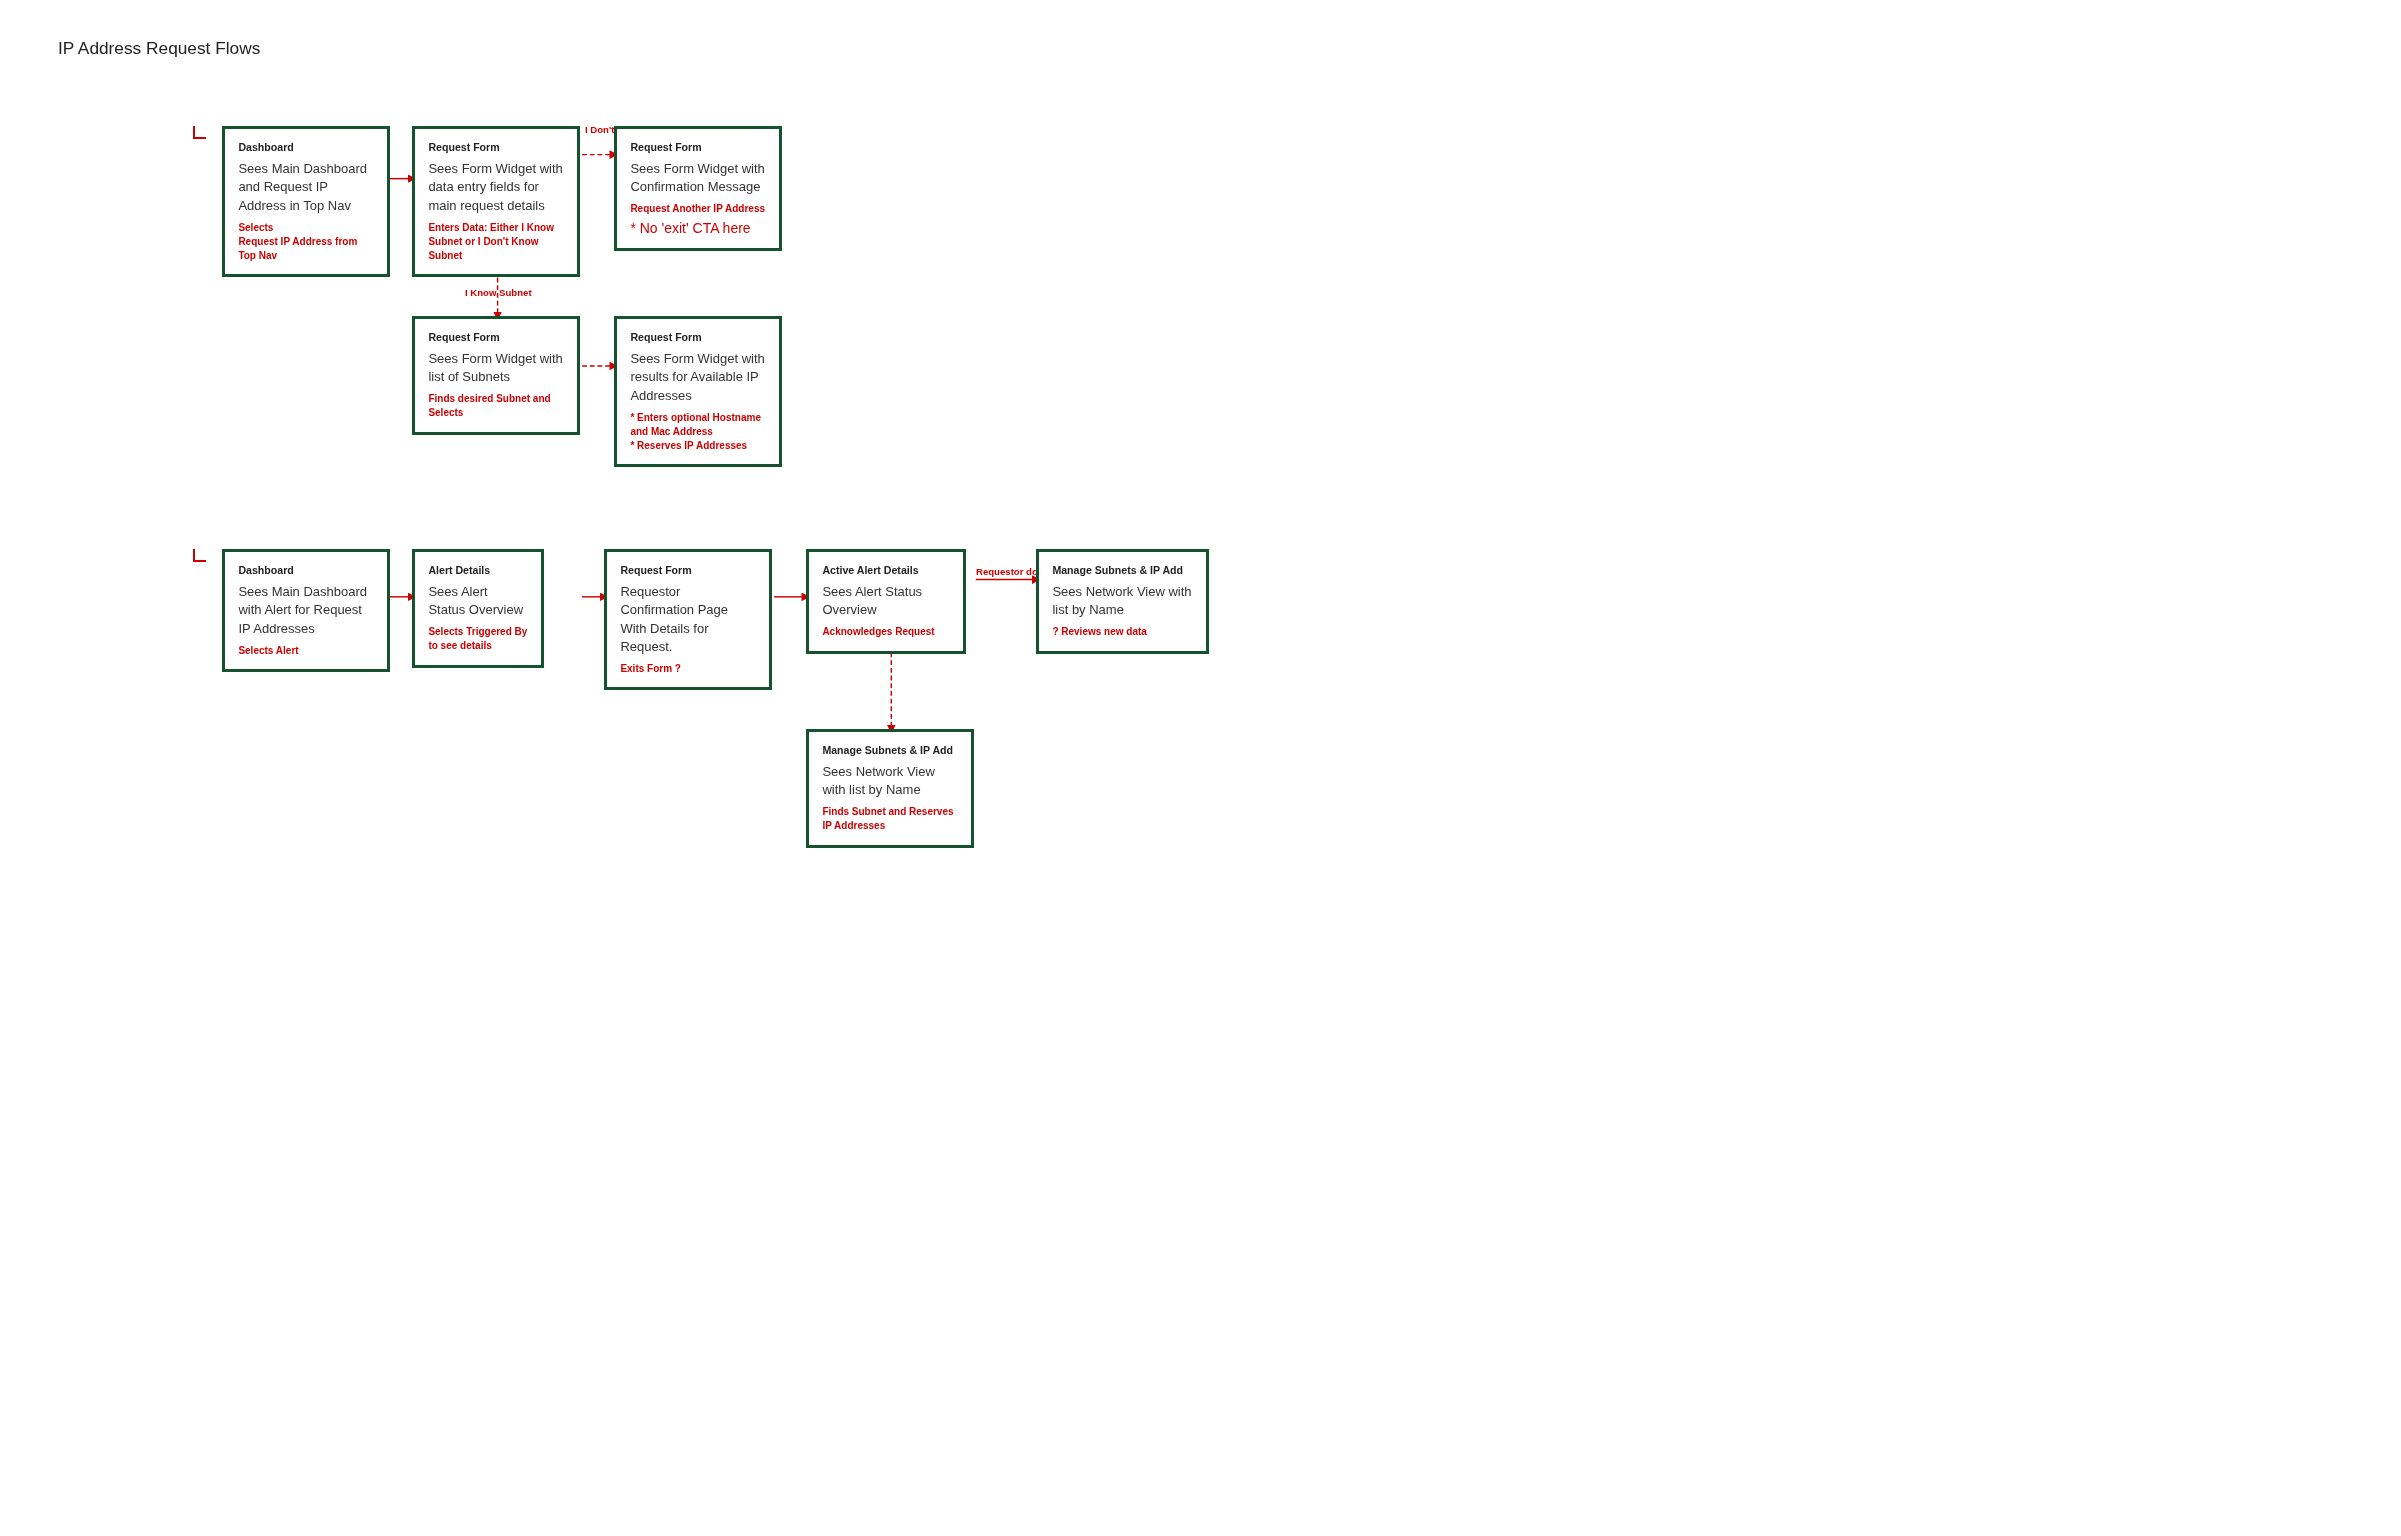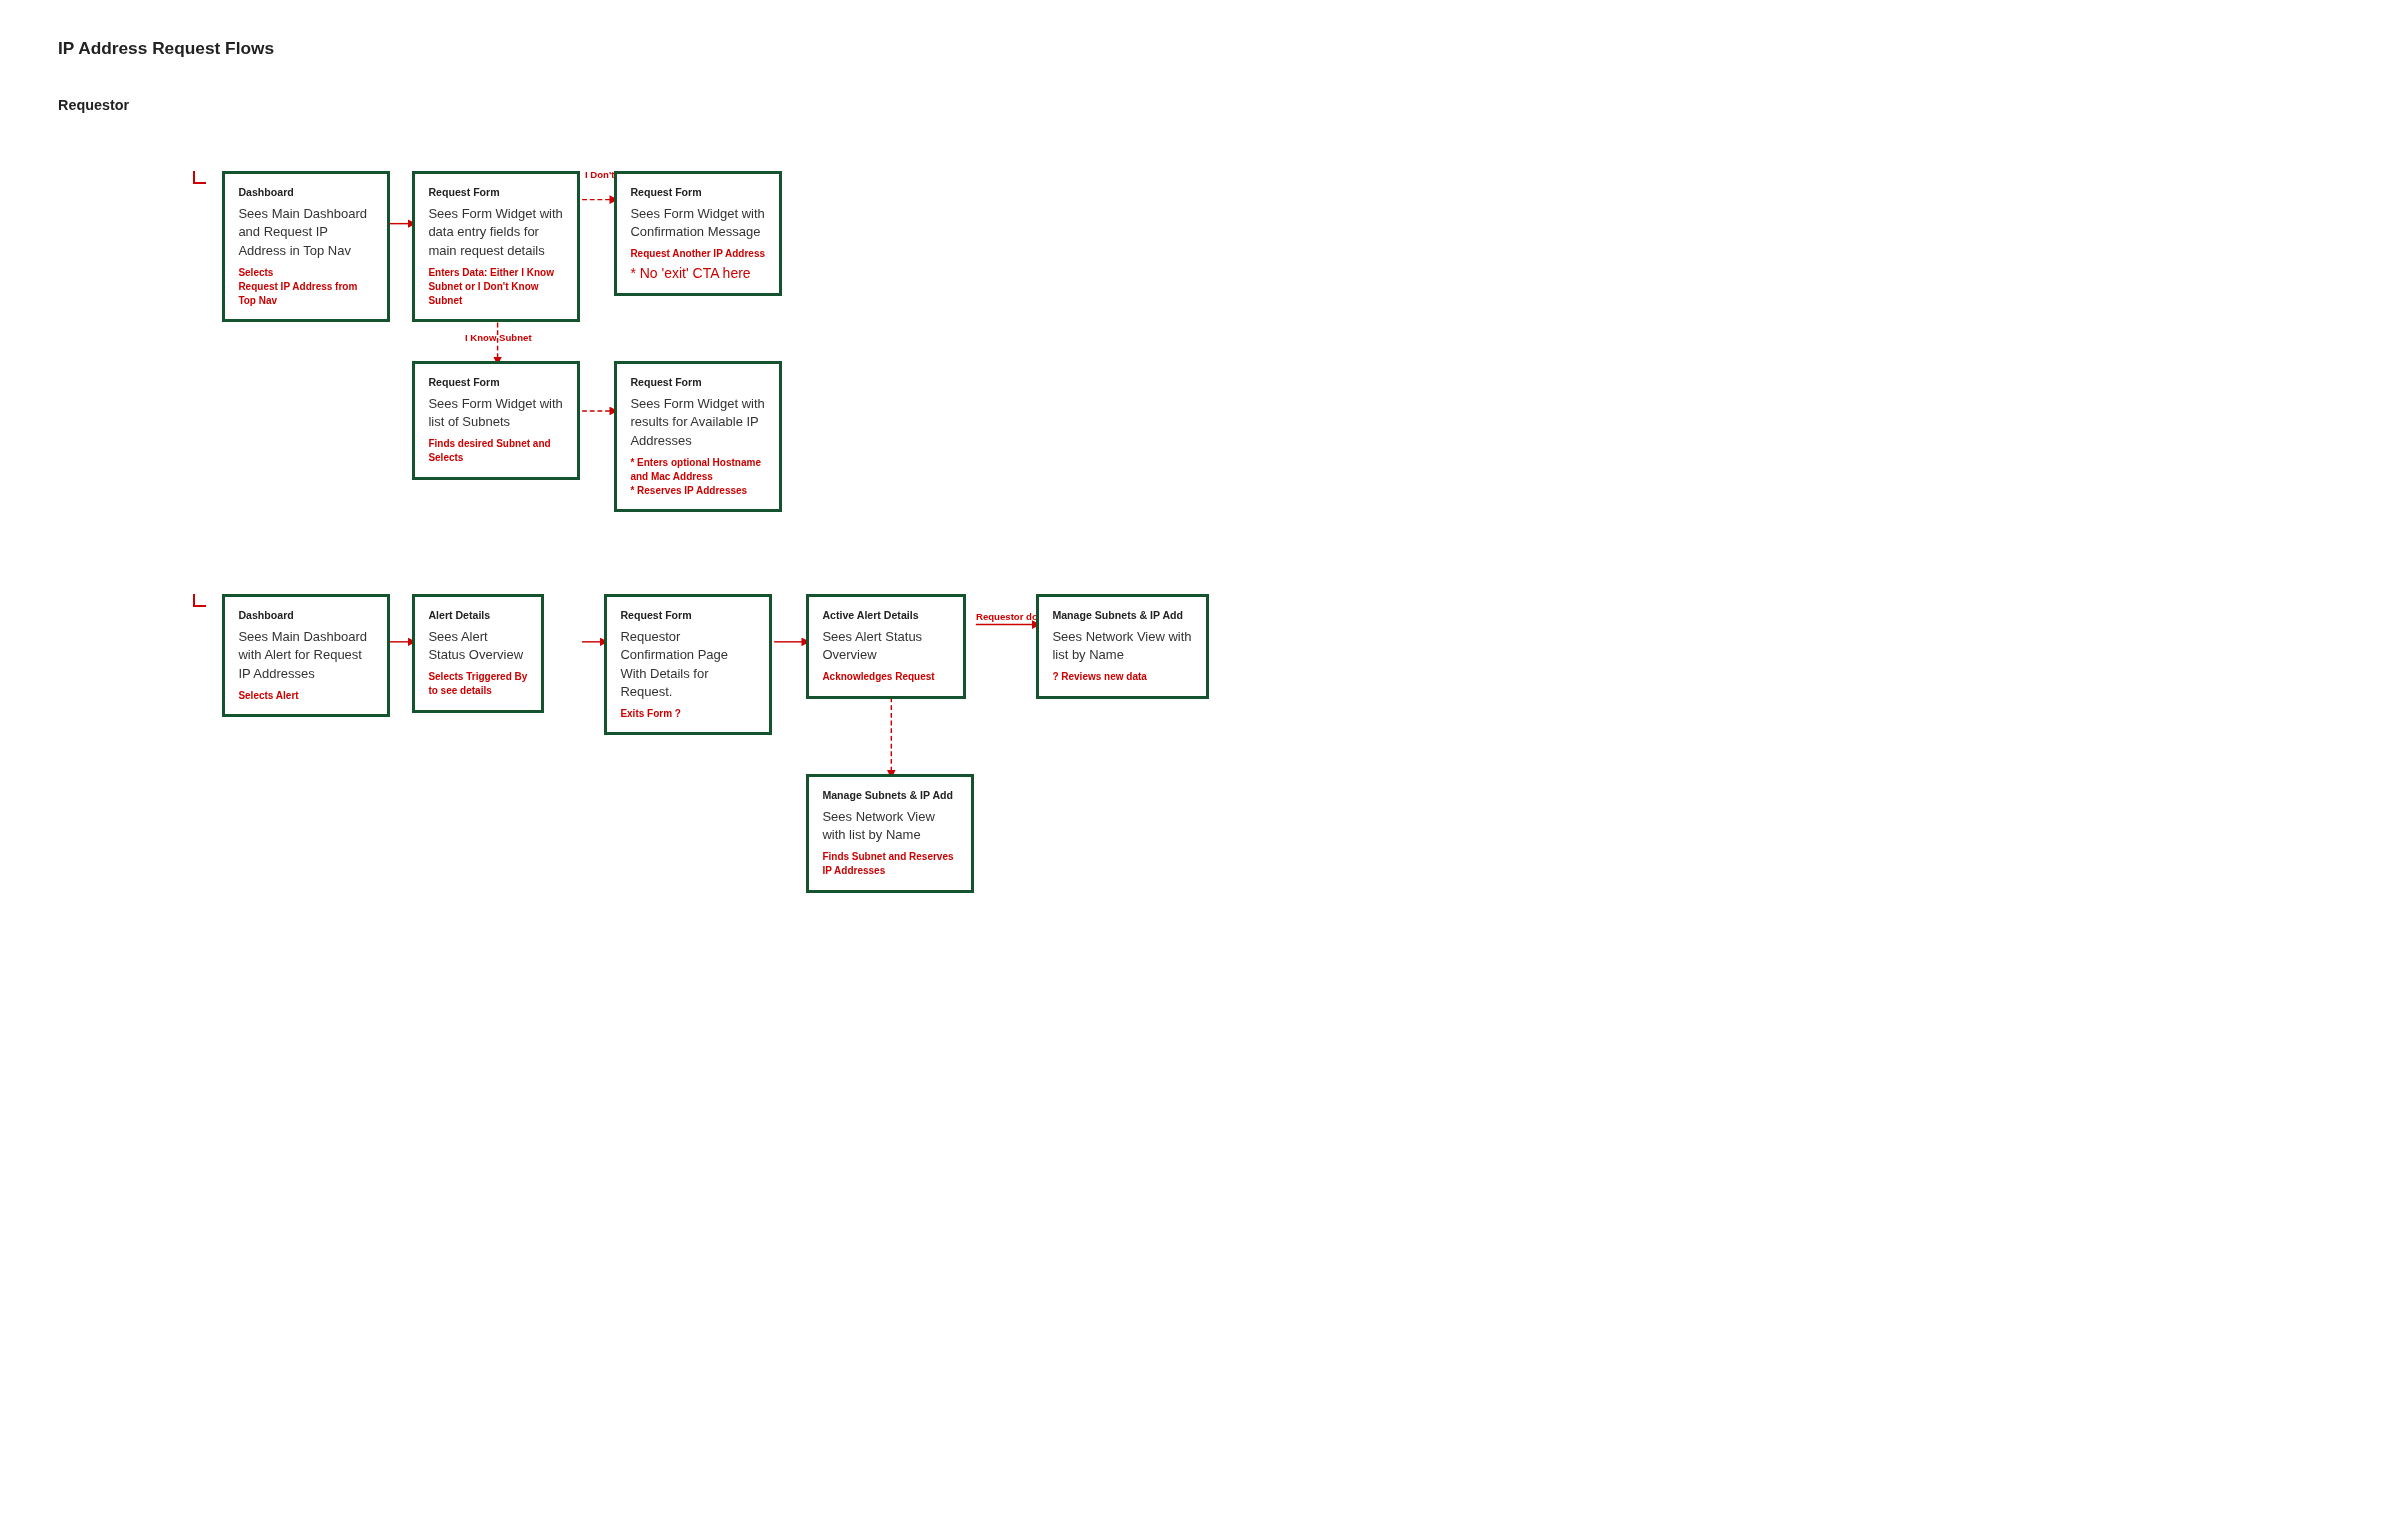--- a/index.html
+++ b/index.html
@@ -7,21 +7,21 @@
       background: #fff;
       font-family: Arial, sans-serif;
       font-size: 10.6px;
       color: #222;
       width: 2402px;
       min-height: 1536px;
       padding: 38px 58px;
     }
     .page-title {
       font-size: 17.3px;
-      font-weight: bold;
+      font-weight: normal;
       margin-bottom: 38px;
     }
     .section-title {
       font-size: 14.4px;
       font-weight: bold;
       margin-bottom: 29px;
     }
     .section {
       margin-bottom: 58px;
     }
@@ -54,21 +54,20 @@
       overflow: visible;
       pointer-events: none;
     }
   </style>
 </head>
 <body>
 
 <div class="page-title">IP Address Request Flows</div>
 
 <div class="section">
-  <div class="section-title">Requestor</div>
 
   <div style="position:relative; height: 365px; margin-left: 58px;">
 
     <div style="position:absolute; left:77px; top:29px; width:19px; height:19px;">
       <div style="position:absolute; border-left:2.9px solid #cc0000; border-bottom:2.9px solid #cc0000; width:13.4px; height:13.4px; left:0; top:0;"></div>
     </div>
 
     <svg class="arrow-svg" style="left:0;top:0;width:865px;height:365px;" viewBox="0 0 900 380" width="865" height="365">
 
       <line x1="285" y1="85" x2="308" y2="85" stroke="#cc0000" stroke-width="1.5" marker-end="url(#arrowhead)"></line>

